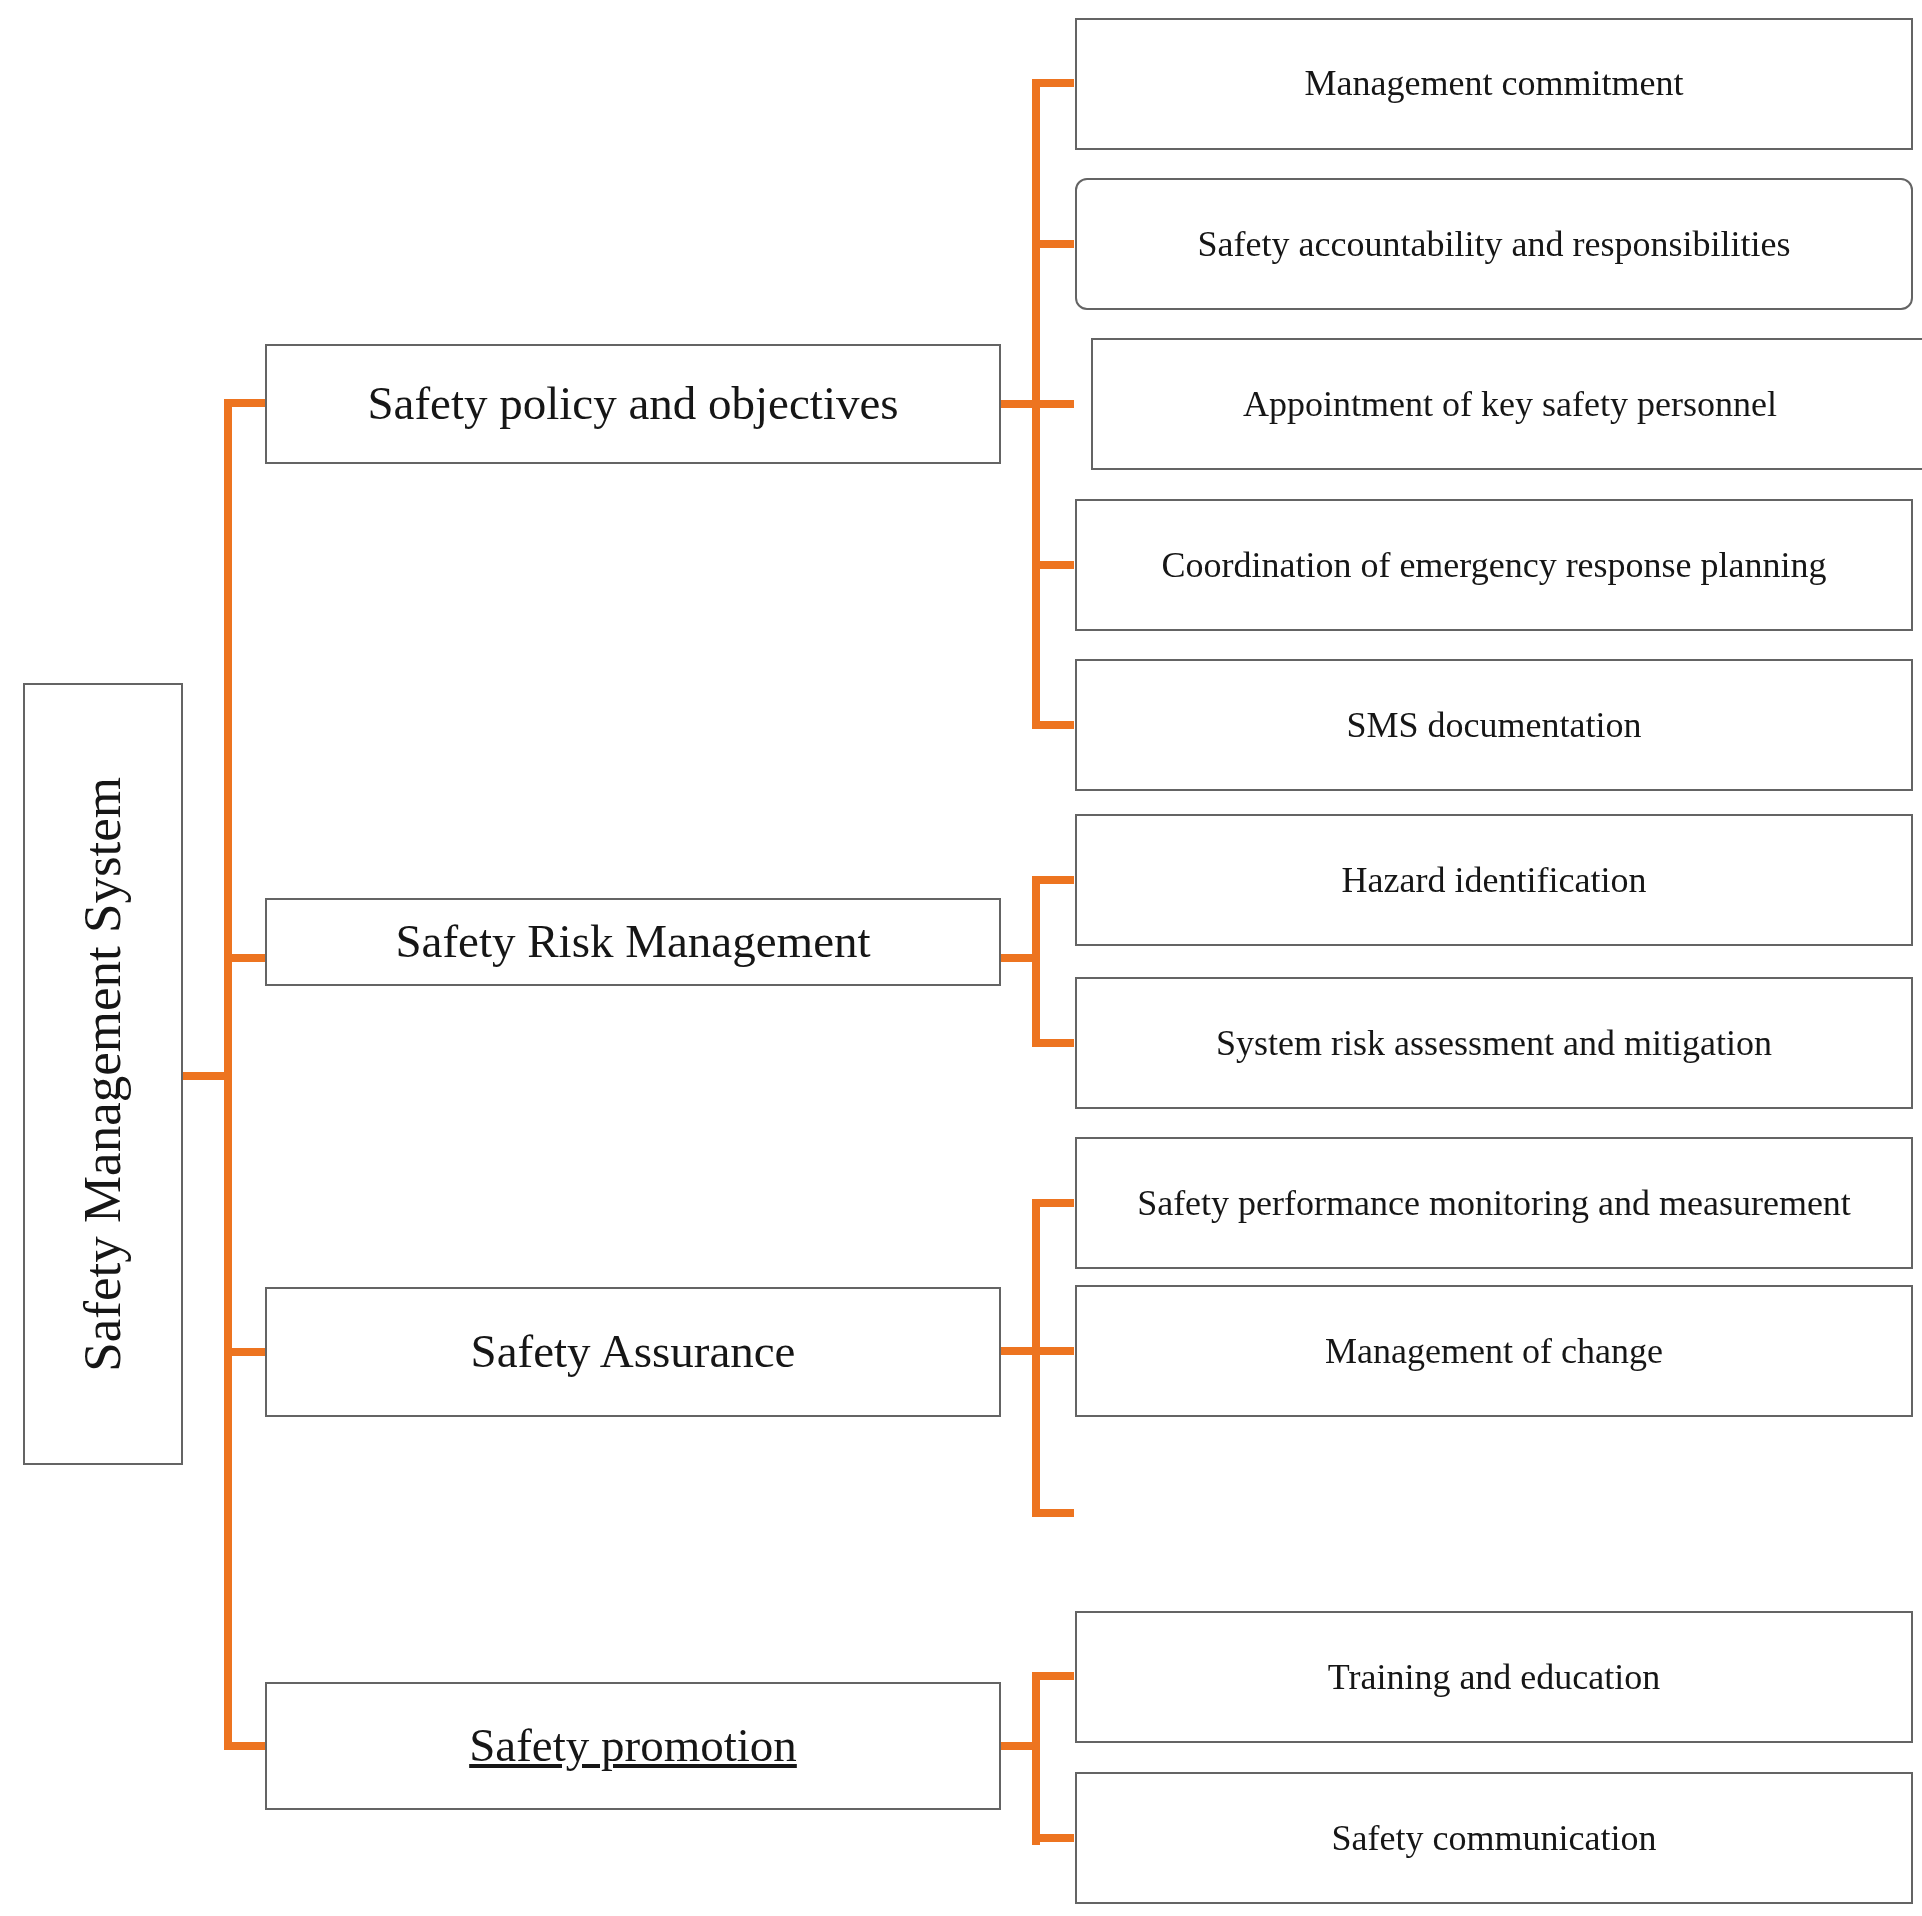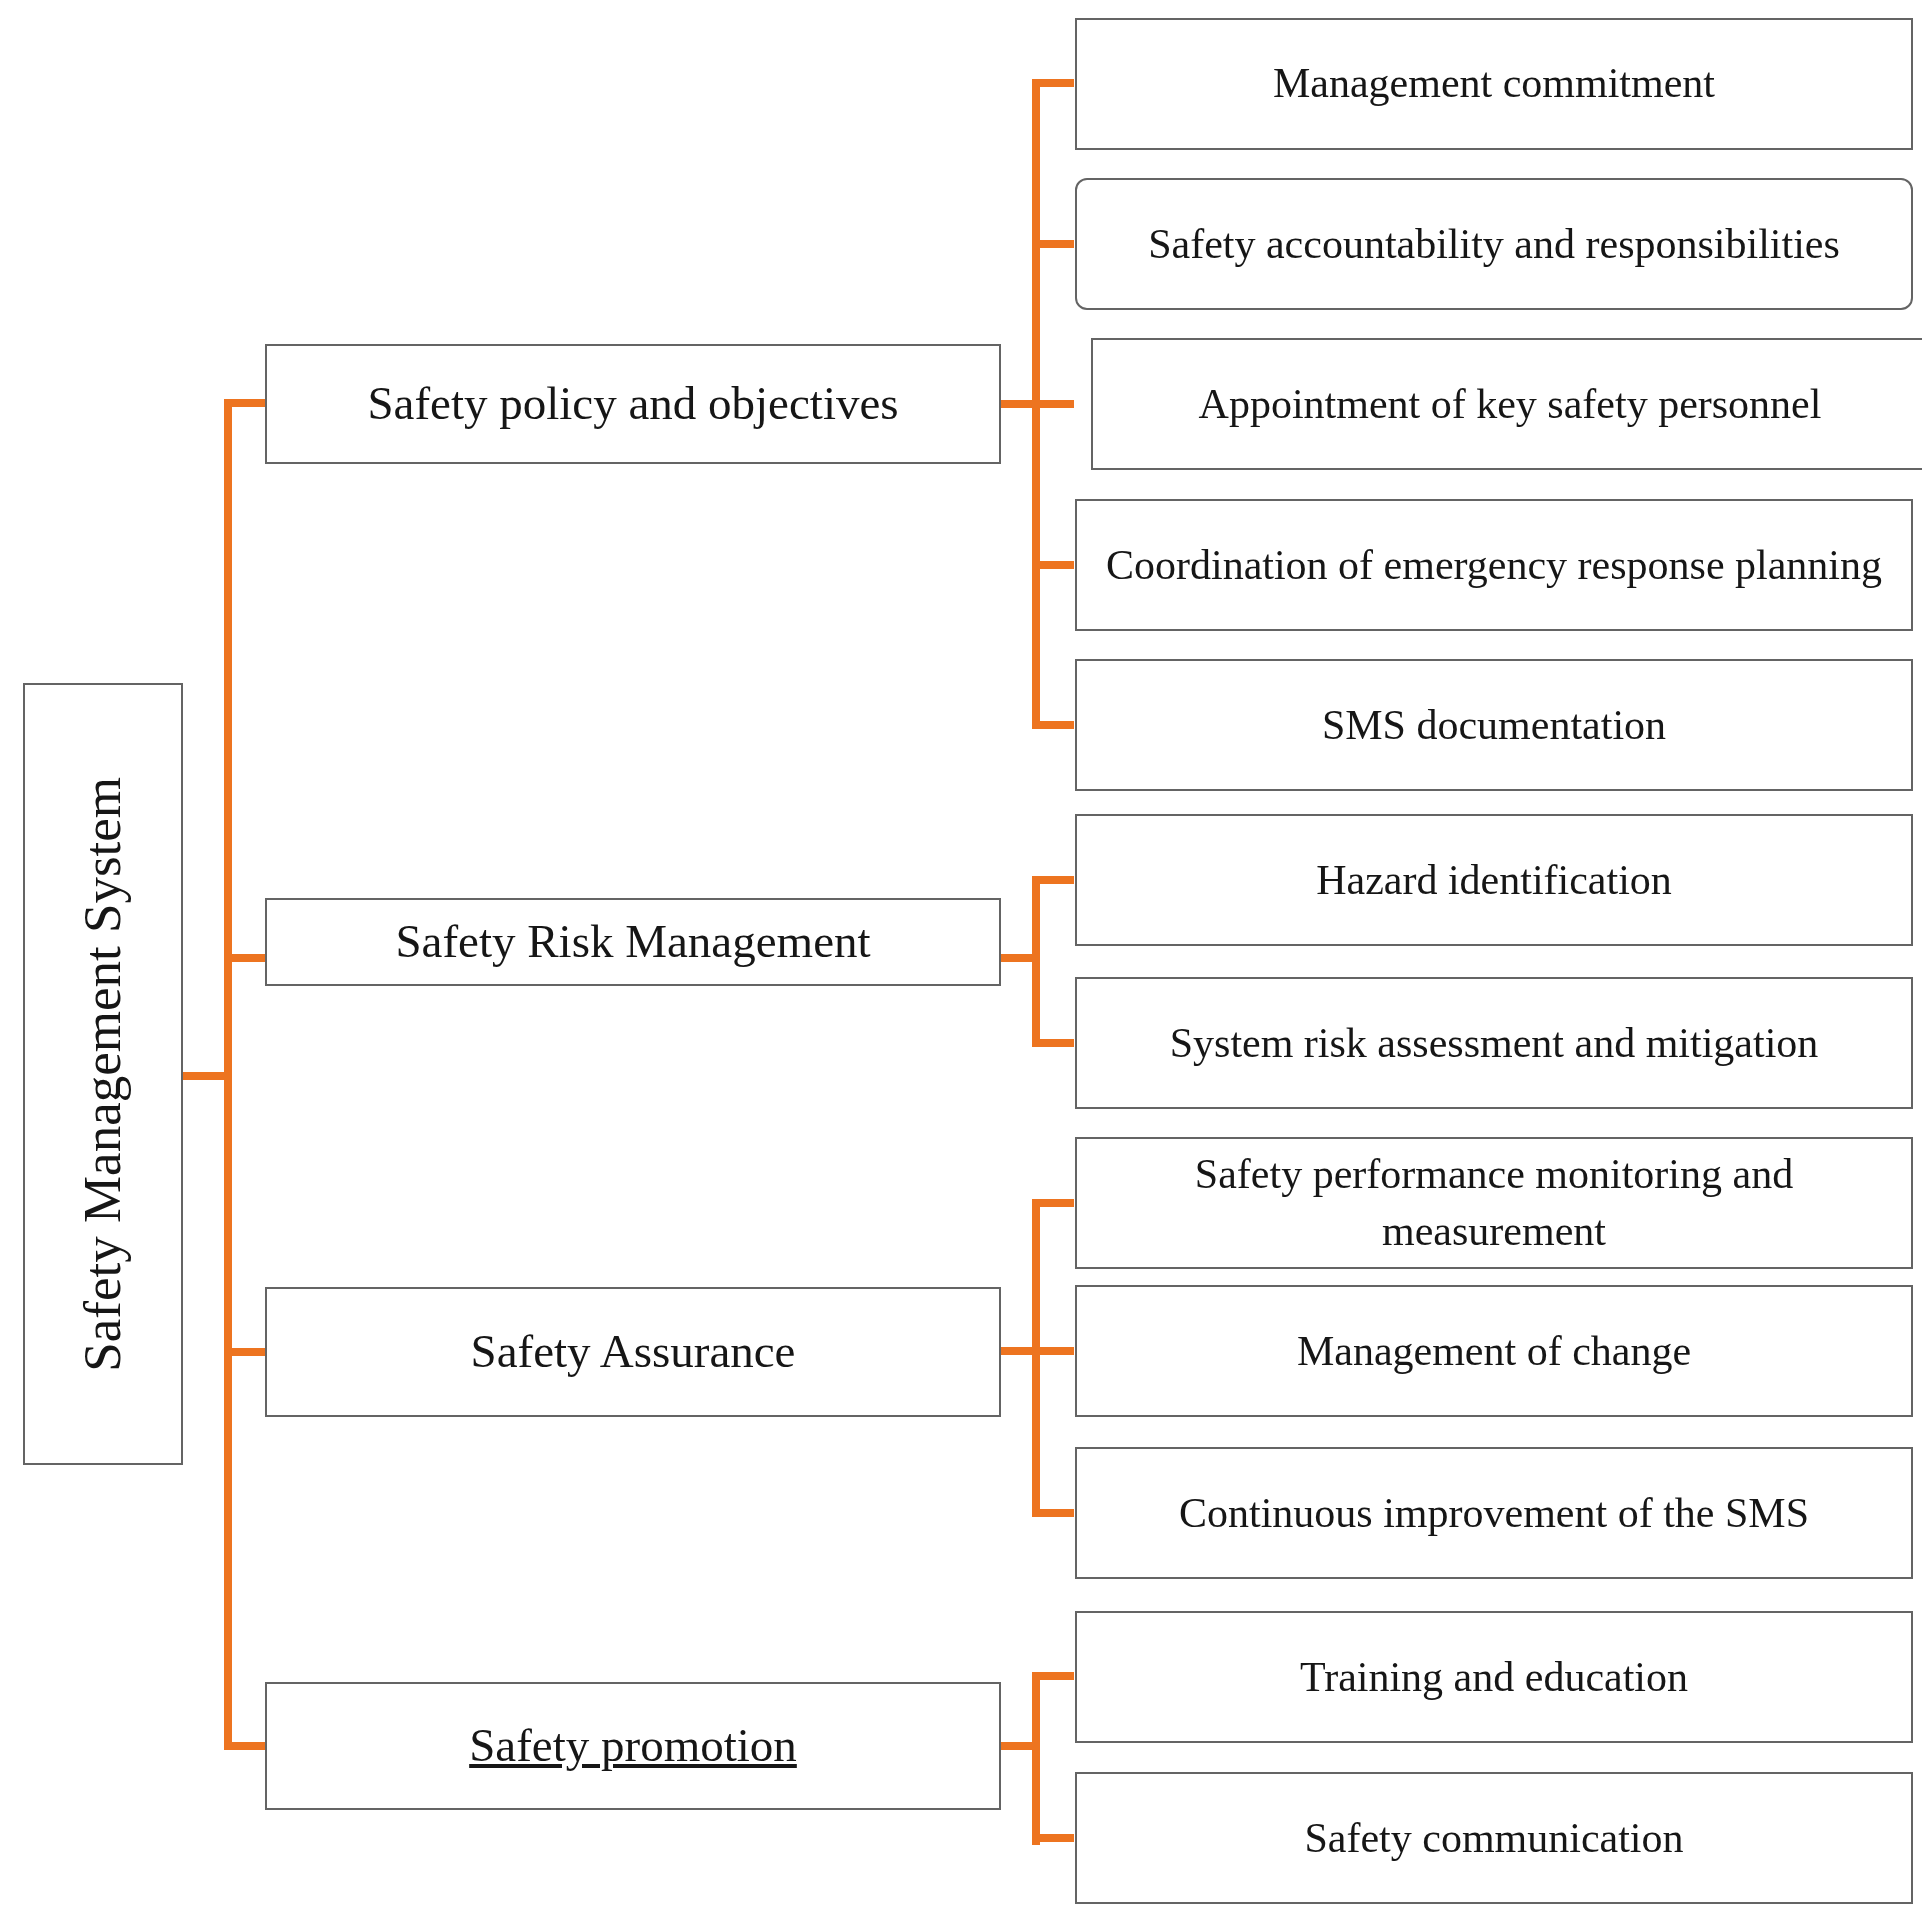--- a/index.html
+++ b/index.html
@@ -15,21 +15,21 @@
     position:absolute;
     box-sizing:border-box;
     background:#ffffff;
     border:2.4px solid #646464;
     display:flex;
     align-items:center;
     justify-content:center;
     text-align:center;
     line-height:1.35;
   }
-  .leaf{left:1075px;width:838px;height:132px;font-size:42px;padding:0 6.4px;}
+  .leaf{left:1075px;width:838px;height:132px;font-size:36px;padding:0 6.4px;}
   .branch{left:265px;width:736px;font-size:47px;}
   .root{left:22.5px;top:683px;width:160px;height:782px;font-size:53px;}
   .root .vtext{
     writing-mode:vertical-rl;
     transform:rotate(180deg);
     white-space:nowrap;
   }
   .conn{position:absolute;background:#ED7420;}
   
   .b1{top:344px;height:120px;}
@@ -148,23 +148,20 @@
   <div class="box leaf g2">
     <span>System risk assessment and mitigation</span>
   </div>
 
   <div class="box leaf c1">
     <span>Safety performance monitoring and measurement</span>
   </div>
   <div class="box leaf c2">
     <span>Management of change</span>
   </div>
-  <div class="box leaf c3">
-    <span>Continuous improvement of the SMS</span>
-  </div>
 
   <div class="box leaf d1">
     <span>Training and education</span>
   </div>
   <div class="box leaf d2">
     <span>Safety communication</span>
   </div>
 
 </div>
 

